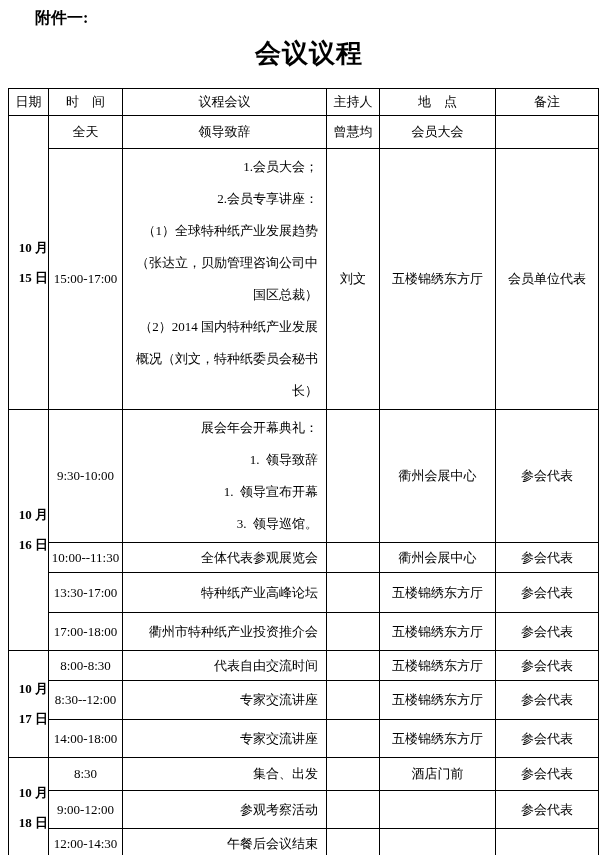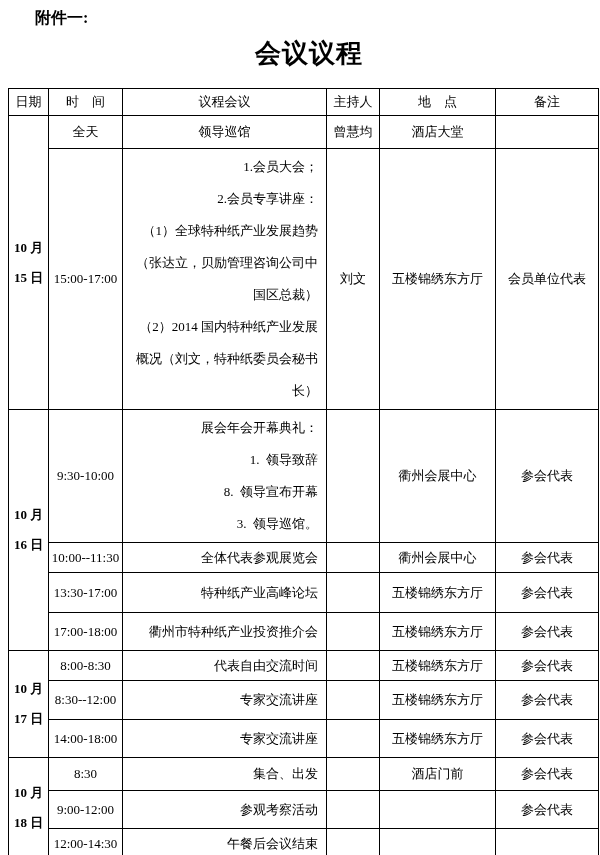--- a/index.html
+++ b/index.html
@@ -51,20 +51,21 @@
     overflow: hidden;
   }
   .agenda th {
     font-weight: normal;
   }
   td.date {
     font-weight: bold;
   }
   td.date .date-line {
     line-height: 30px;
+    text-align: right;
   }
   td.cell-agenda {
     text-align: right;
     padding: 2px 8px;
   }
   td.cell-agenda.center {
     text-align: center;
     padding: 0;
   }
   .agenda-line {
@@ -102,24 +103,24 @@
     </tr>
   </thead>
   <tbody id="agenda-body">
       <tr style="height: 33px;">
         <td class="date" rowspan="2">
           <div class="date-line">10 月</div>
           <div class="date-line">15 日</div>
         </td>
         <td>全天</td>
         <td class="cell-agenda center">
-          <div class="agenda-line">领导巡馆</div>
+          <div class="agenda-line">领导致辞</div>
         </td>
         <td>曾慧均</td>
-        <td>酒店大堂</td>
+        <td>会员大会</td>
         <td></td>
       </tr>
       <tr class="spread" style="height: 254px;">
         <td>15:00-17:00</td>
         <td class="cell-agenda">
           <div class="agenda-line">1.会员大会；</div>
           <div class="agenda-line">2.会员专享讲座：</div>
           <div class="agenda-line">（1）全球特种纸产业发展趋势（张达立，贝励管理咨询公司中国区总裁）</div>
           <div class="agenda-line">（2）2014 国内特种纸产业发展概况（刘文，特种纸委员会秘书长）</div>
         </td>
@@ -129,21 +130,21 @@
       </tr>
       <tr class="spread" style="height: 133px;">
         <td class="date" rowspan="4">
           <div class="date-line">10 月</div>
           <div class="date-line">16 日</div>
         </td>
         <td>9:30-10:00</td>
         <td class="cell-agenda">
           <div class="agenda-line">展会年会开幕典礼：</div>
           <div class="agenda-line">1.  领导致辞</div>
-          <div class="agenda-line">8.  领导宣布开幕</div>
+          <div class="agenda-line">1.  领导宣布开幕</div>
           <div class="agenda-line">3.  领导巡馆。</div>
         </td>
         <td></td>
         <td>衢州会展中心</td>
         <td>参会代表</td>
       </tr>
       <tr style="height: 30px;">
         <td>10:00--11:30</td>
         <td class="cell-agenda">
           <div class="agenda-line">全体代表参观展览会</div>

